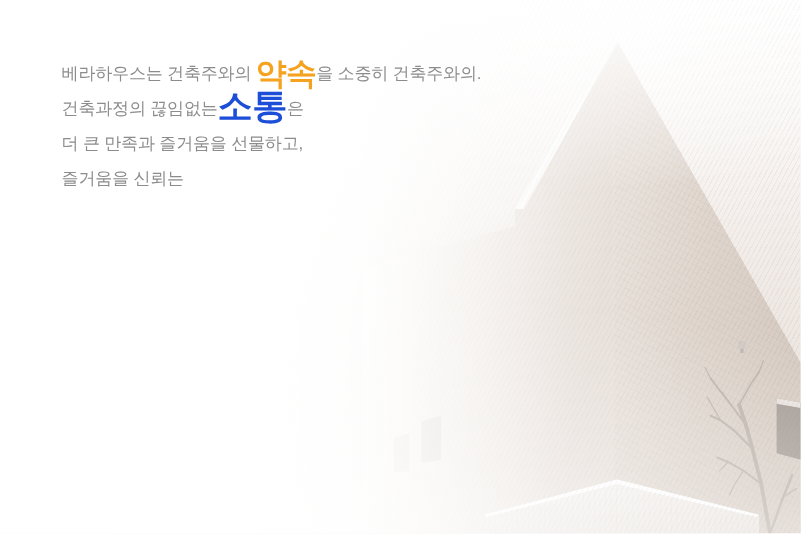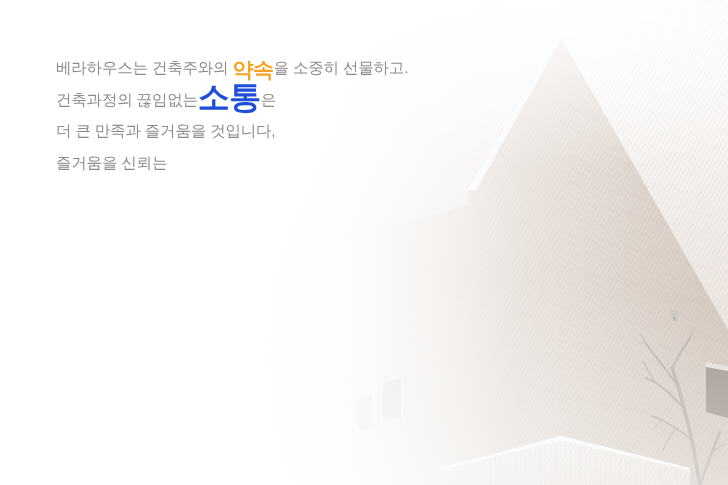--- a/index.html
+++ b/index.html
@@ -104,21 +104,21 @@
     white-space: nowrap;
     letter-spacing: -0.2px;
   }
 
   .hl {
     font-weight: 700;
     letter-spacing: -0.5px;
   }
   .hl-accent1 {            
     color: #f5a21e;
-    font-size: 21px;
+    font-size: 28px;
     line-height: 0;
     position: relative;
     top: 4px;
   }
   .hl-accent2 {            
     color: #1d4ed8;
     font-size: 32px;
     line-height: 0;
     position: relative;
     top: 3px;
@@ -244,26 +244,26 @@
       </g>
     </svg>
 
     <div class="grain"></div>
     <div class="fog"></div>
     <div class="glow"></div>
   </div>
 
   <div id="copy">
     <div class="line">
-      <span>베라하우스는 건축주와의 </span><span class="hl hl-accent1">약속</span><span>을 소중히 선물하고.</span>
+      <span>베라하우스는 건축주와의 </span><span class="hl hl-accent1">약속</span><span>을 소중히 건축주와의.</span>
     </div>
     <div class="line">
       <span>건축과정의 끊임없는</span><span class="hl hl-accent2">소통</span><span>은</span>
     </div>
     <div class="line">
-      <span>더 큰 만족과 즐거움을 것입니다,</span>
+      <span>더 큰 만족과 즐거움을 선물하고,</span>
     </div>
     <div class="line">
       <span>즐거움을 신뢰는</span>
     </div>
   </div>
 
 </div>
 
 </body></html>

